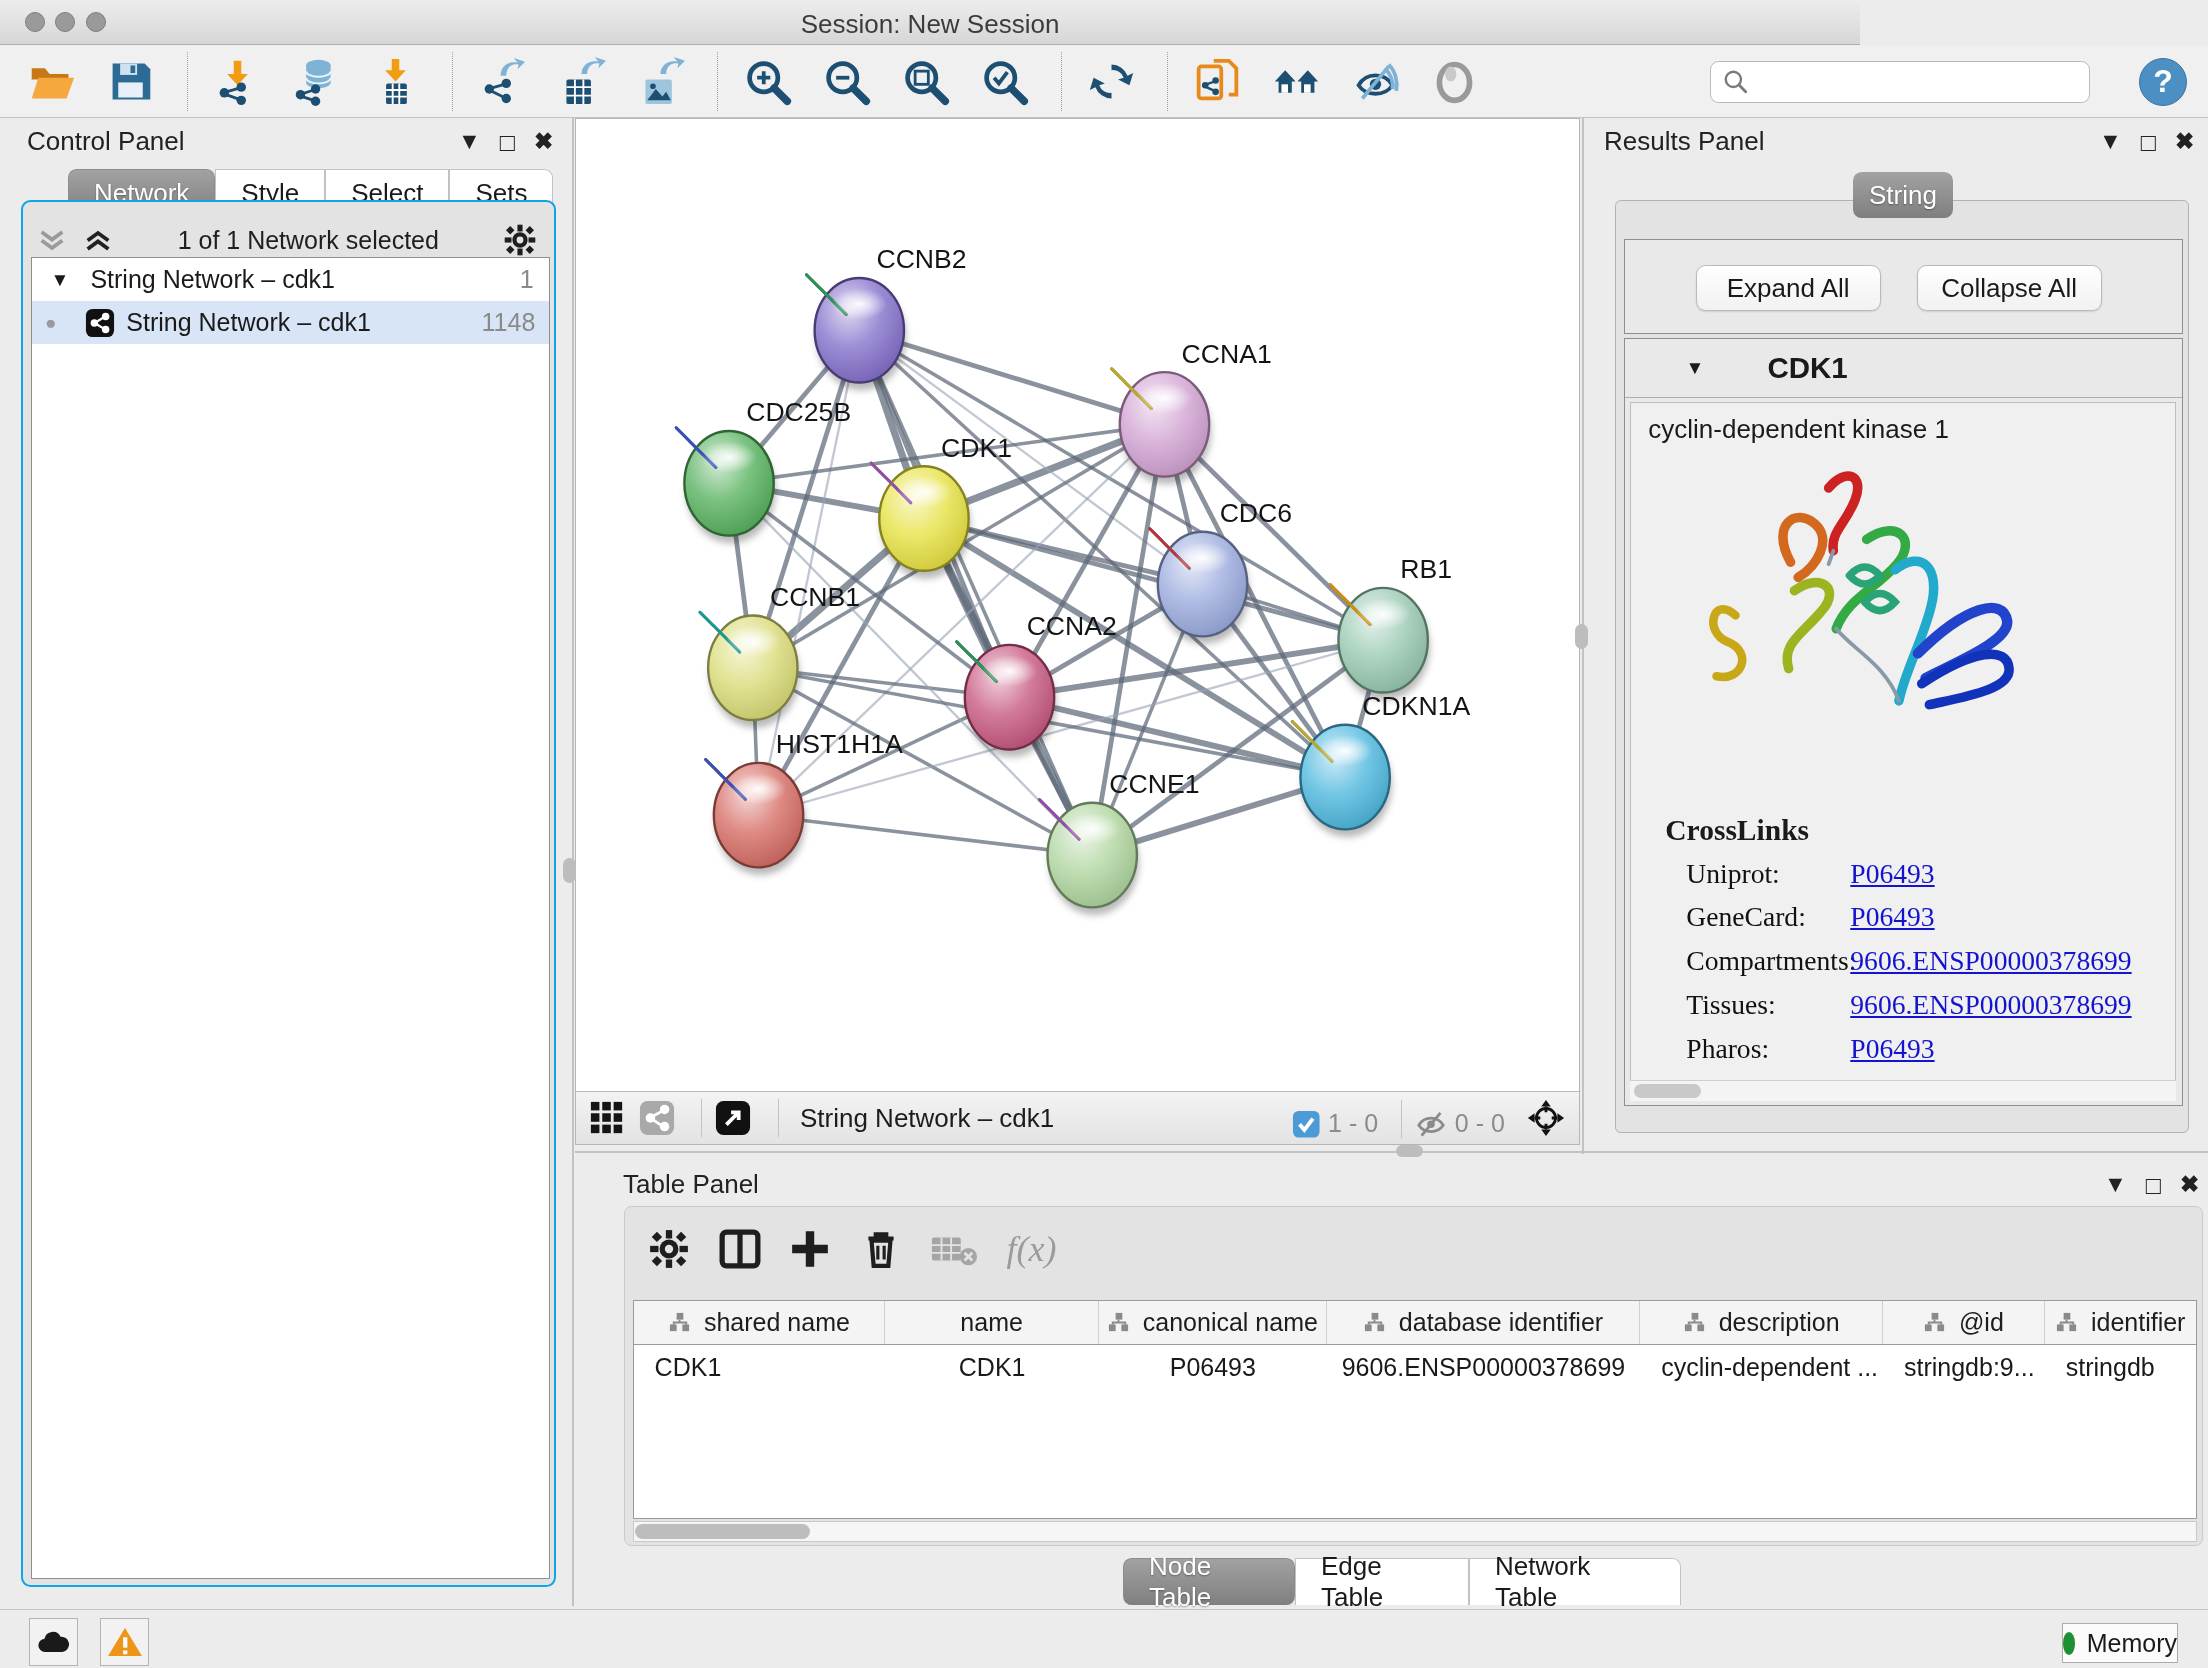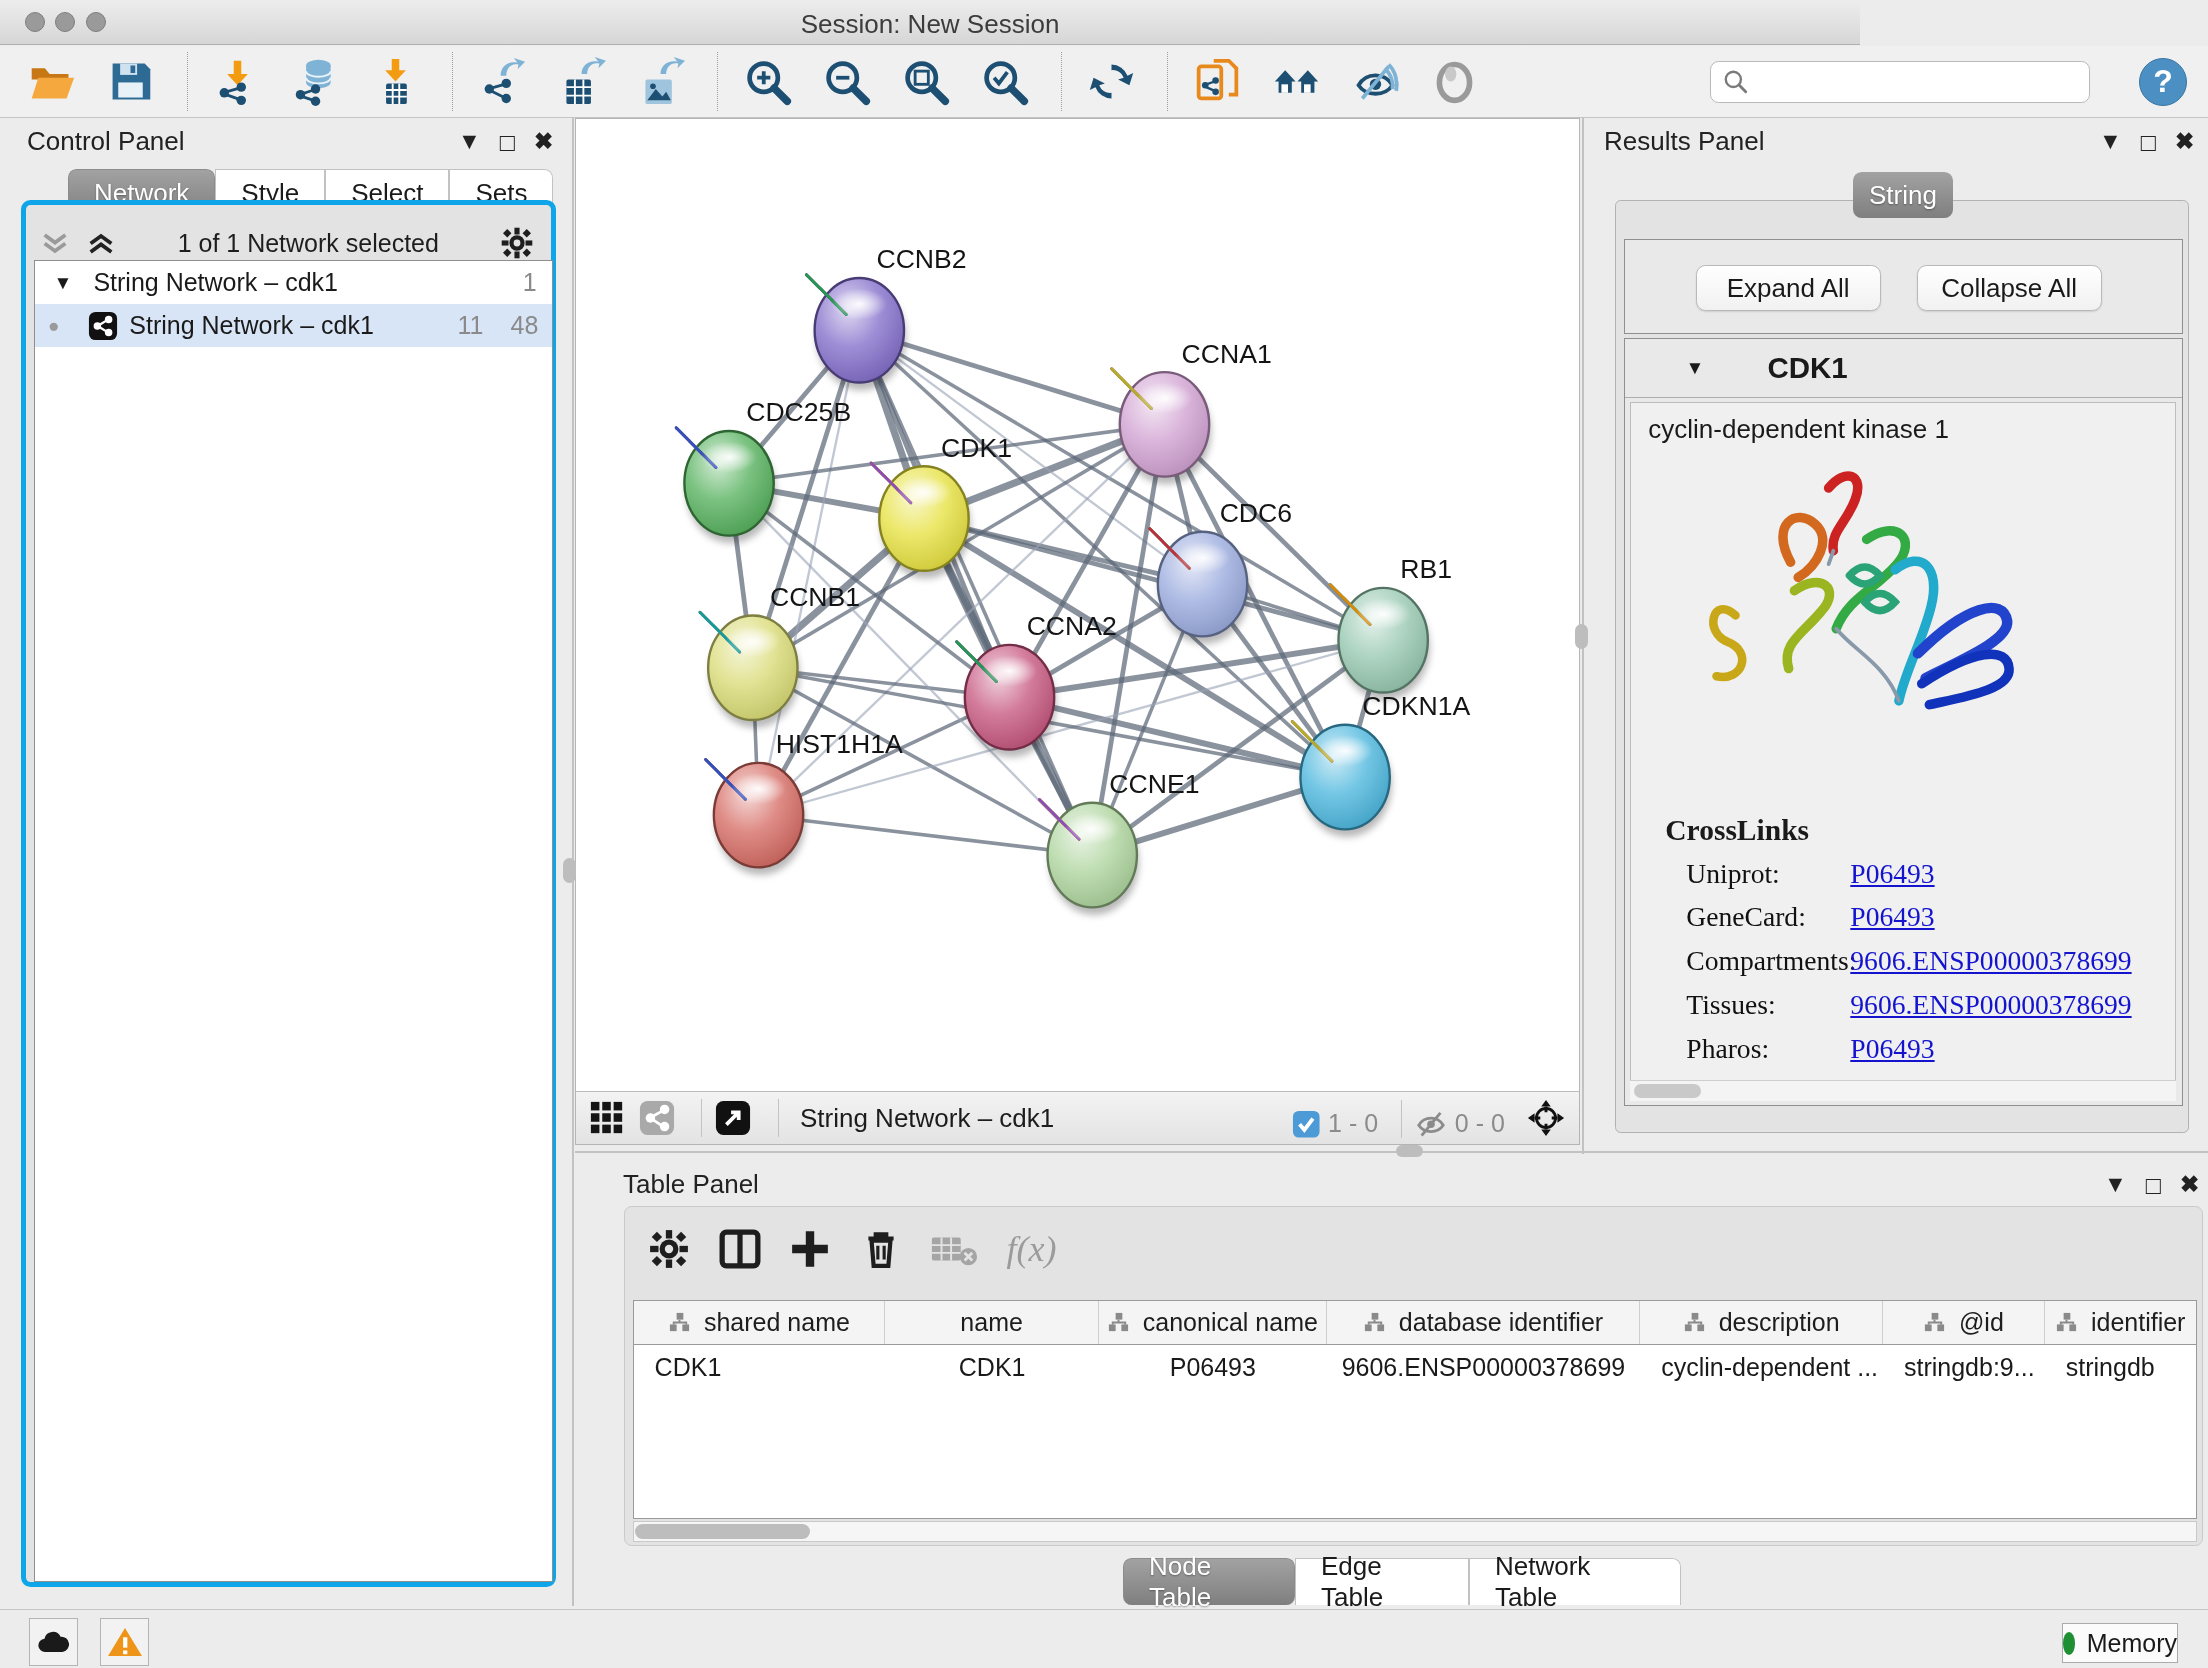--- a/index.html
+++ b/index.html
@@ -35,21 +35,21 @@
   #control-panel{position:absolute;left:0;top:118px;width:571px;height:1488px;}
   .cp-tabs{position:absolute;left:68px;top:51px;height:47px;display:flex;}
   .tab{height:47px;padding:0 25px;display:flex;align-items:center;justify-content:center;
     font-size:26px;background:#fff;border:1px solid #c2c2c2;border-bottom:none;
     cursor:pointer;}
   .tab:first-child{border-top-left-radius:8.6px;border-bottom-left-radius:1.9px;}
   .tab:last-child{border-top-right-radius:8.6px;}
   .tab.selected{background:linear-gradient(#a2a2a2,#7f7f7f);color:#fff;border-color:#8c8c8c;
     border-radius:8.6px;text-shadow:0 1px 1.9px rgba(0,0,0,.35);}
   .cp-box{position:absolute;left:21px;top:82px;width:535px;height:1387px;background:#e3e3e3;
-    border:5px solid #0ea5e9;border-radius:9.5px;}
+    border:2px solid #0ea5e9;border-radius:9.5px;}
   .cp-status{position:absolute;left:0;top:21px;width:100%;height:34px;display:flex;align-items:center;}
   .cp-status .chev{width:32px;height:25px;margin-left:13.3px;cursor:pointer;}
   .cp-status .label{flex:1;text-align:center;font-size:25px;color:#1e1e1e;}
   .cp-status .gear{width:34px;height:34px;margin-right:17px;cursor:pointer;}
   .tree-box{position:absolute;left:7.6px;top:55px;width:519px;height:1322px;background:#fff;
     border:1.9px solid #8f8f8f;}
   .tree-row{position:relative;height:43px;display:flex;align-items:center;font-size:25px;}
   .tree-row.selected{background:#d8e5f6;}
   .tree-num{color:#8a8a8a;}
   
@@ -308,21 +308,21 @@
           <span style="margin-left:13.3px;color:#9a9a9a;font-size:19px">●</span>
           <svg width="30" height="30" viewBox="0 0 32 32" style="margin-left:28.5px">
             <rect x="1" y="1" width="30" height="30" rx="7" fill="#111"></rect>
             <circle cx="10" cy="16" r="4" fill="#fff"></circle>
               <circle cx="22" cy="9" r="4" fill="#fff"></circle>
             <circle cx="22" cy="23" r="4" fill="#fff"></circle>
             <path d="M12 15 20 10 M12 17 20 22" stroke="#fff" stroke-width="2.5"></path>
           </svg>
           <span style="margin-left:11.4px">String Network – cdk1</span>
           <span class="tree-num" style="margin-left:auto">11</span>
-          <span class="tree-num" style="margin-left:27px;margin-right:13.3px">48</span>
+          <span class="tree-num" style="margin-right:13.3px">48</span>
         </div>
       </div>
     </div>
   </div>
 
   <div id="canvas-area">
     <svg id="graph-svg" width="1003" height="972" viewBox="0 0 1055 1022">
         <defs>
           <radialGradient id="gloss">
             <stop offset="0%" stop-color="rgba(255,255,255,0.95)"></stop>

